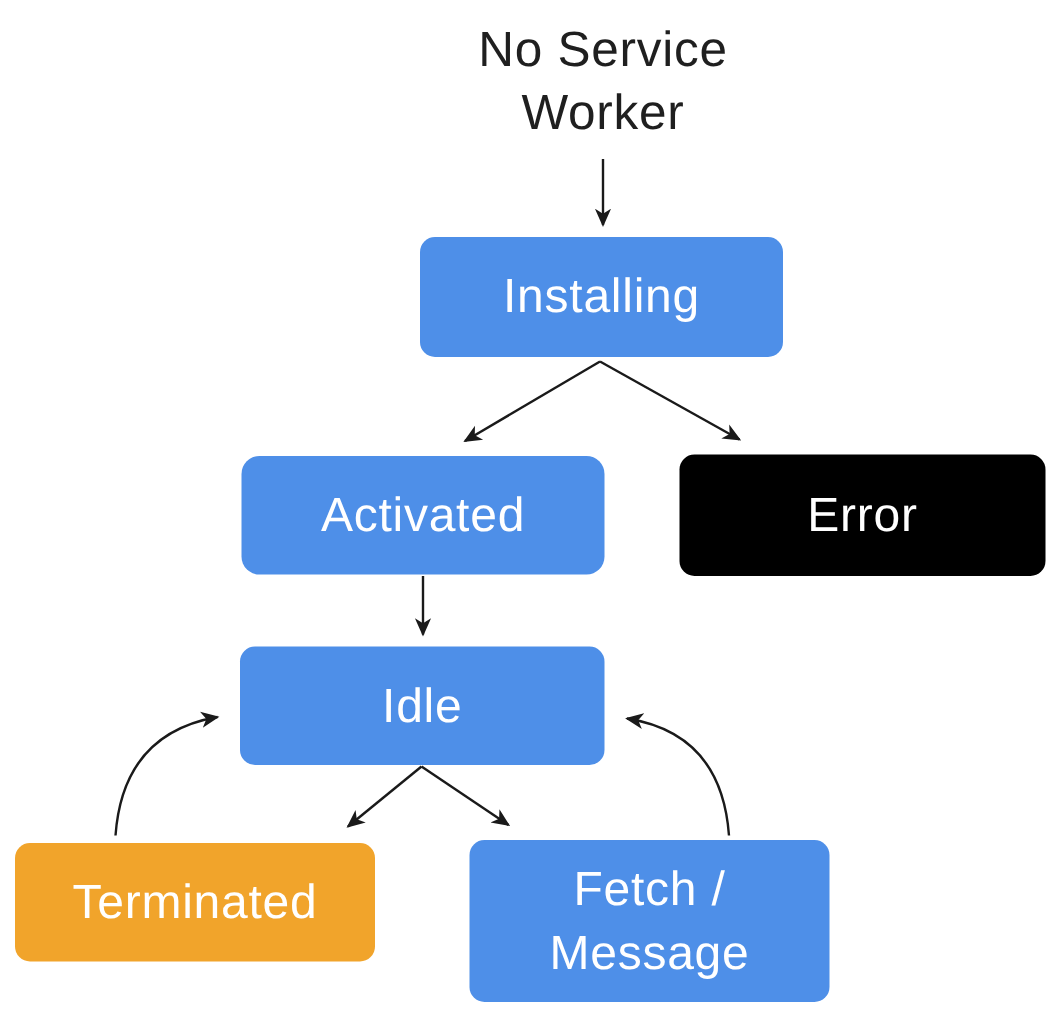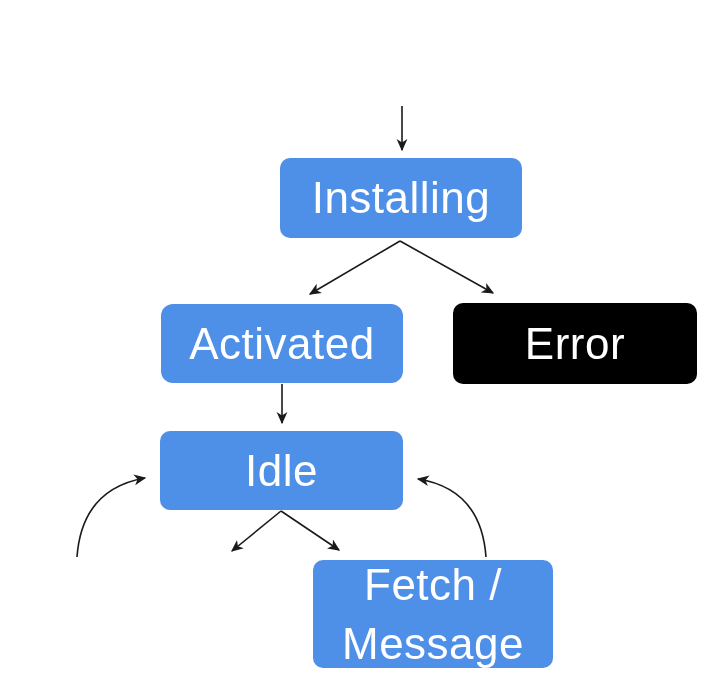--- a/index.html
+++ b/index.html
@@ -28,21 +28,21 @@
     letter-spacing: 0.5px;
   }
   .node {
     position: absolute;
     display: flex;
     align-items: center;
     justify-content: center;
     text-align: center;
     border-radius: 10px;
     color: var(--text_on_node, #ffffff);
-    font-size: 44px;
+    font-size: 32px;
     font-weight: 300;
     letter-spacing: 0.5px;
     line-height: 1.35;
   }
   .node-installing { left: 280px; top: 158px; width: 242px; height: 80px; }
   .node-activated  { left: 161px; top: 304px; width: 242px; height: 79px; border-radius: 12px; }
   .node-error      { left: 453px; top: 303px; width: 244px; height: 81px; }
   .node-idle       { left: 160px; top: 431px; width: 243px; height: 79px; }
   .node-terminated { left: 10px;  top: 562px; width: 240px; height: 79px; }
   .node-fetch      { left: 313px; top: 560px; width: 240px; height: 108px; padding: 0 48px; box-sizing: border-box; }
@@ -60,20 +60,21 @@
   .arrowhead-shape {
     fill: var(--arrow, #1a1a1a);
     stroke: none;
   }
 </style>
 </head>
 <body>
 
 <div class="canvas">
 
+  <div class="plain-label">No Service Worker</div>
 
   <svg class="edges" width="702" height="685" viewBox="0 0 702 685">
     <defs>
       <marker id="ah" viewBox="0 0 10 10" refX="8.5" refY="5" markerWidth="8" markerHeight="8" orient="auto-start-reverse">
         <path class="arrowhead-shape" d="M0,0.8 L9.5,5 L0,9.2 L2.6,5 z"></path>
       </marker>
     </defs>
     <path class="edge" d="M402,106 L402,150" marker-end="url(#ah)"></path>
     <path class="edge" d="M400,241 L310,294" marker-end="url(#ah)"></path>
     <path class="edge" d="M400,241 L493,293" marker-end="url(#ah)"></path>
@@ -85,16 +86,17 @@
   </svg>
 
   <div class="node node-installing" style="background-color: rgb(78, 143, 232);">Installing</div>
 
   <div class="node node-activated" style="background-color: rgb(78, 143, 232);">Activated</div>
 
   <div class="node node-error" style="background-color: #000000;">Error</div>
 
   <div class="node node-idle" style="background-color: rgb(78, 143, 232); text-align: center;">Idle</div>
 
+  <div class="node node-terminated" style="background-color: rgb(241, 164, 43);">Terminated</div>
 
   <div class="node node-fetch" style="background-color: rgb(78, 143, 232);">Fetch / Message</div>
 
 </div>
 
 </body></html>

